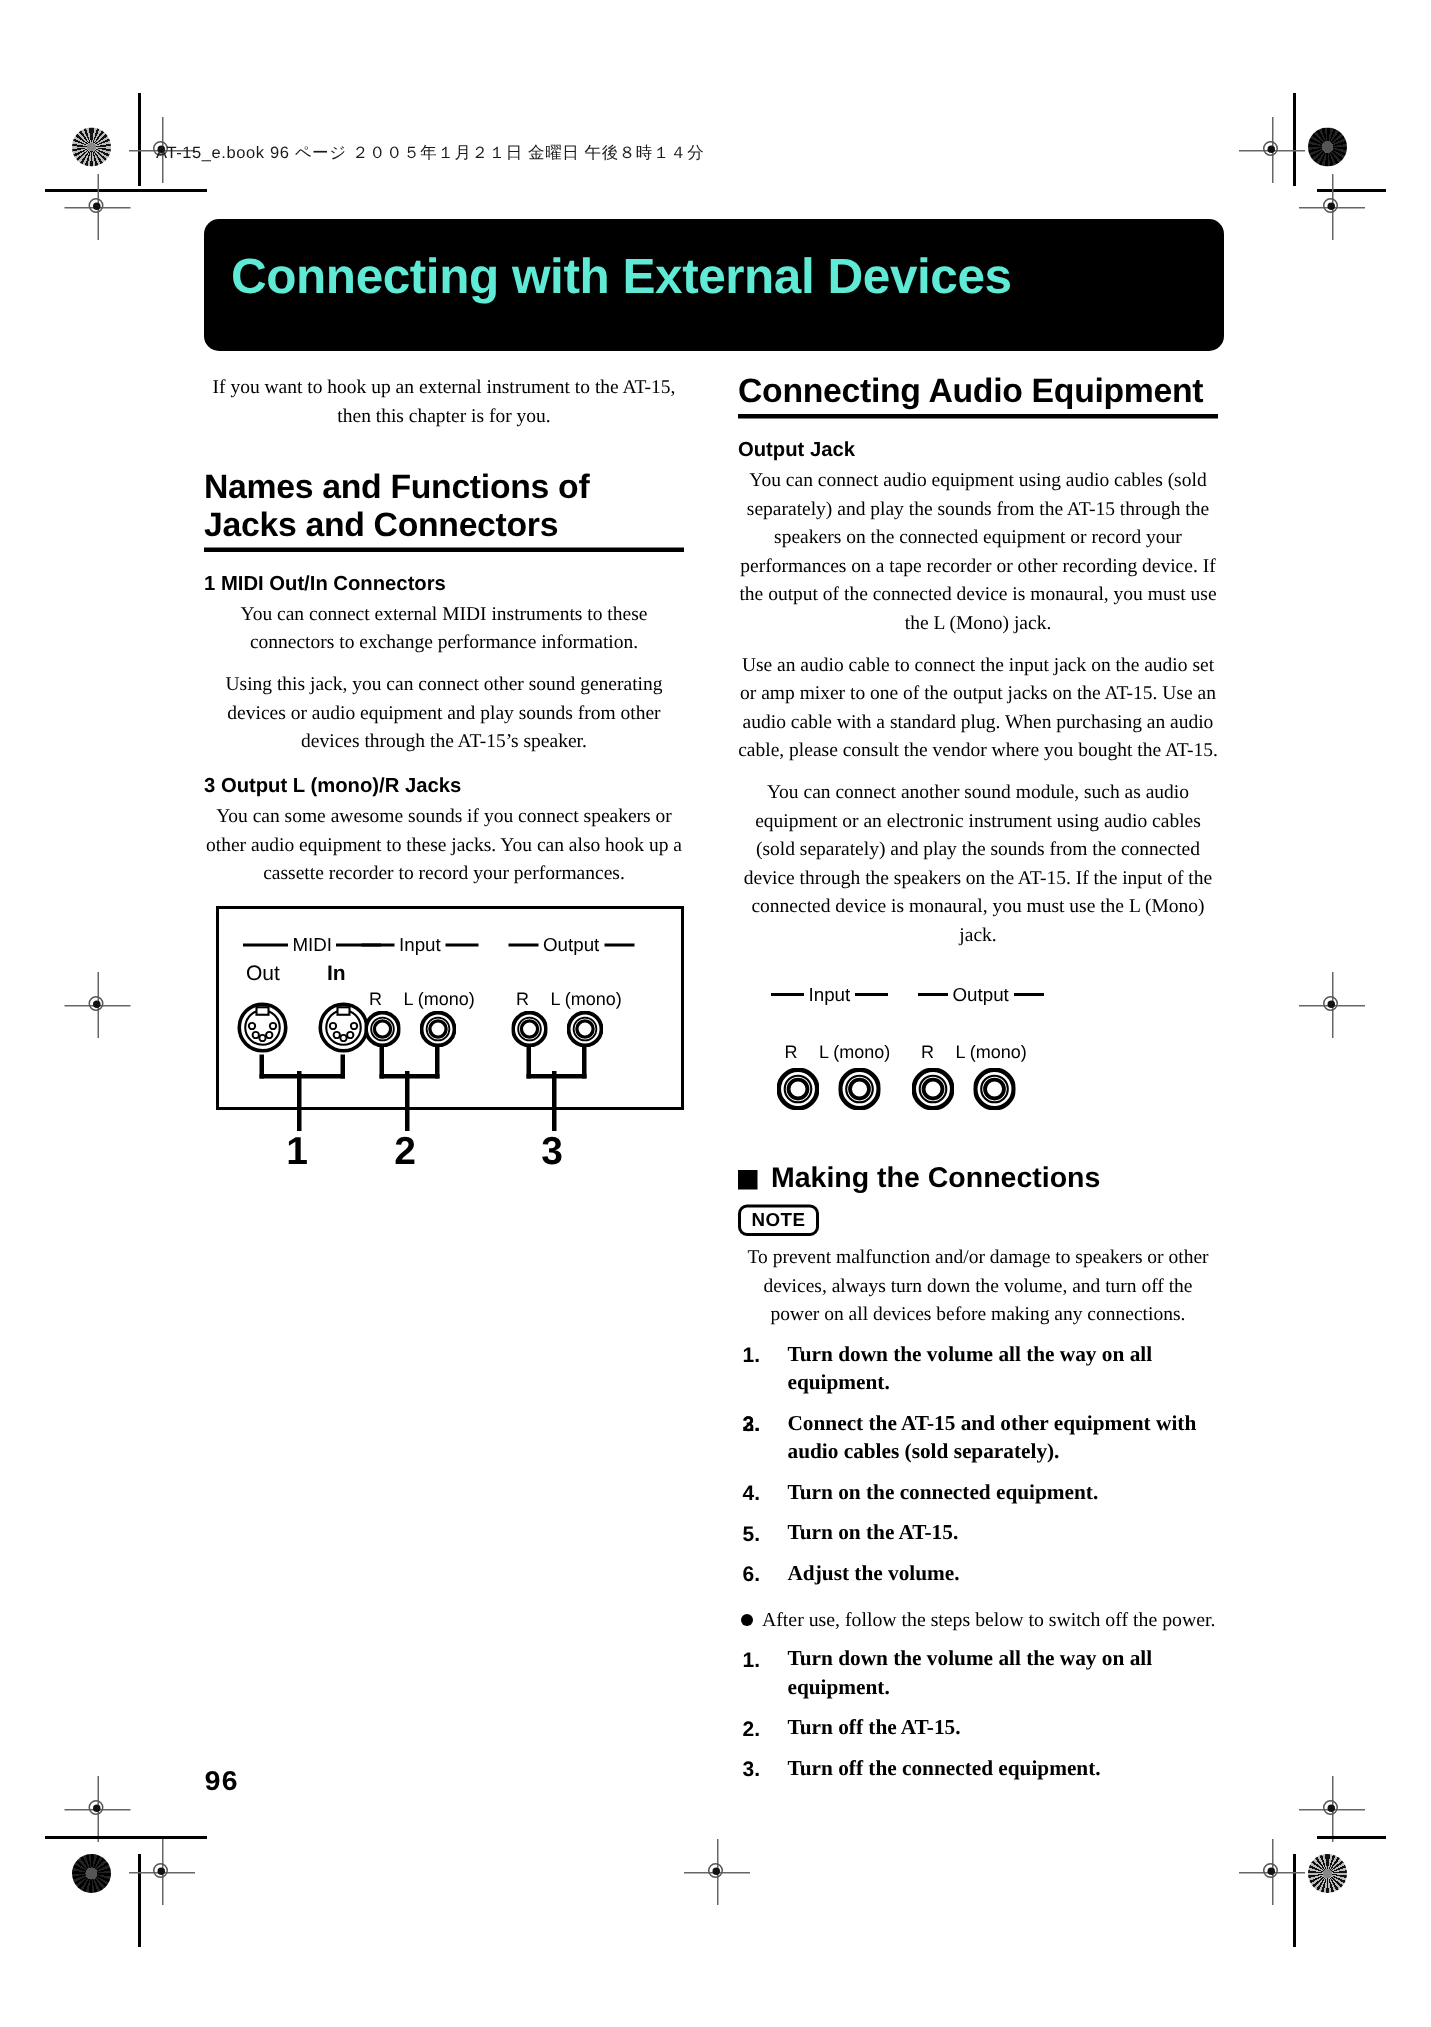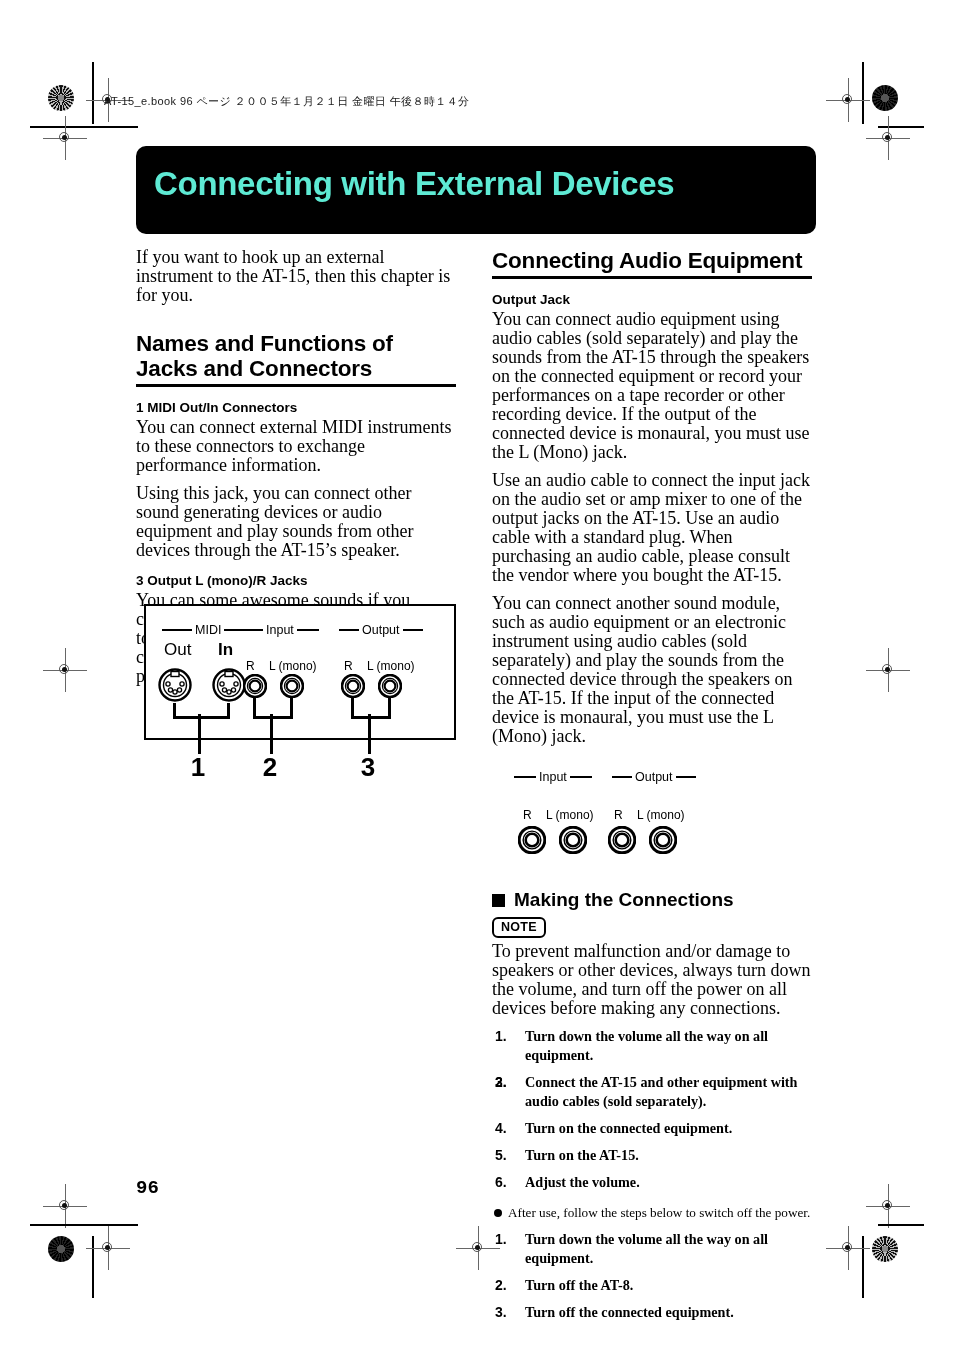--- a/index.html
+++ b/index.html
@@ -108,23 +108,23 @@
   .col {
     position: absolute;
     top: 248px;
     width: 320px;
   }
   .col-left  { left: 136px; }
   .col-right { left: 492px; }
 
   p.body {
     margin: 0 0 9px 0;
-    font-size: 18px;
+    font-size: 13px;
     line-height: 19px;
-    text-align: left;
+    text-align: center;
   }
   p.body.tight { margin-bottom: 0; }
 
   h1.sect {
     margin: 25px 0 3px 0;
     font-family: "Liberation Sans", sans-serif;
     font-weight: bold;
     font-size: 22.5px;
     line-height: 25px;
     letter-spacing: -0.2px;
@@ -239,21 +239,21 @@
   }
   .grp-label .rule {
     display: inline-block;
     height: 2px;
     background: #000;
     vertical-align: middle;
   }
   .pin-label {
     position: absolute;
     font-family: "Liberation Sans", sans-serif;
-    font-size: 17px;
+    font-size: 14px;
     white-space: nowrap;
   }
   .pin-label.b {
     font-weight: bold;
   }
   .jack-label {
     position: absolute;
     font-family: "Liberation Sans", sans-serif;
     font-size: 12px;
     white-space: nowrap;
@@ -619,21 +619,21 @@
     <span>After use, follow the steps below to switch off the power.</span>
   </div>
 
   <ol class="steps">
     <li>
       <span class="num">1.</span>
       <span>Turn down the volume all the way on all equipment.</span>
     </li>
     <li>
       <span class="num">2.</span>
-      <span>Turn off the AT-8.</span>
+      <span>Turn off the AT-15.</span>
     </li>
     <li>
       <span class="num">3.</span>
       <span>Turn off the connected equipment.</span>
     </li>
   </ol>
 </div>
 
 <div class="pageno">96</div>
 

